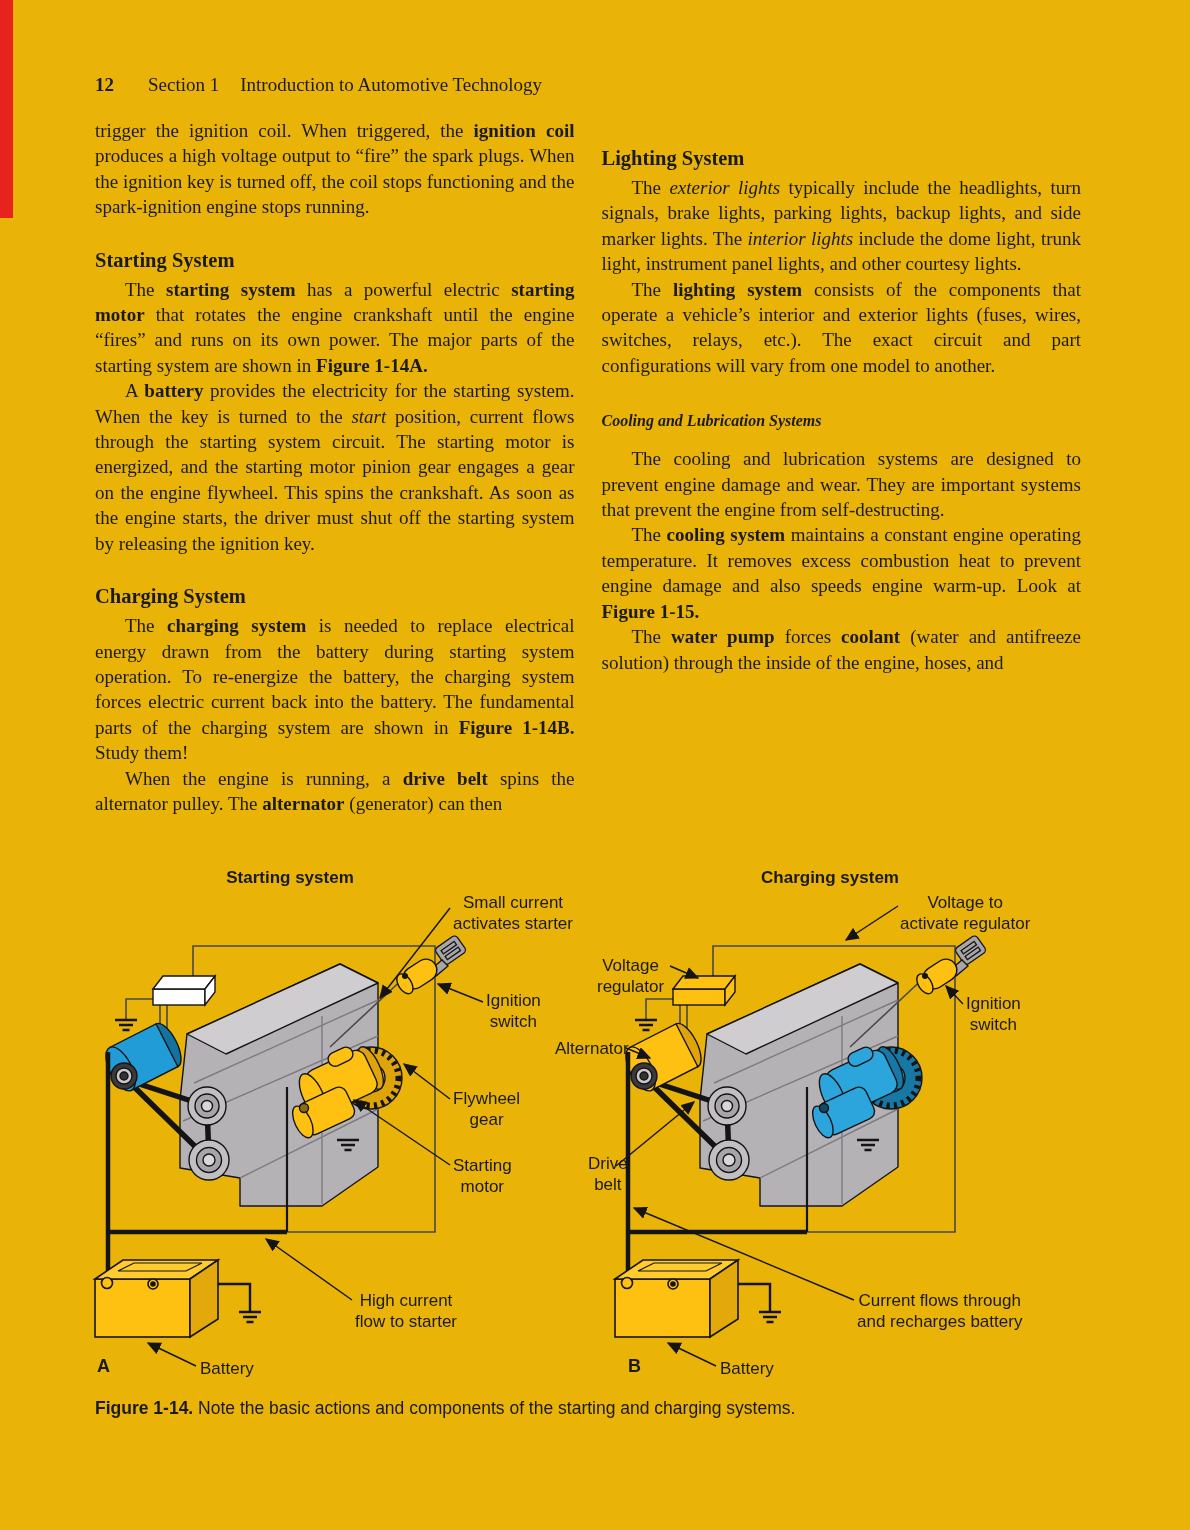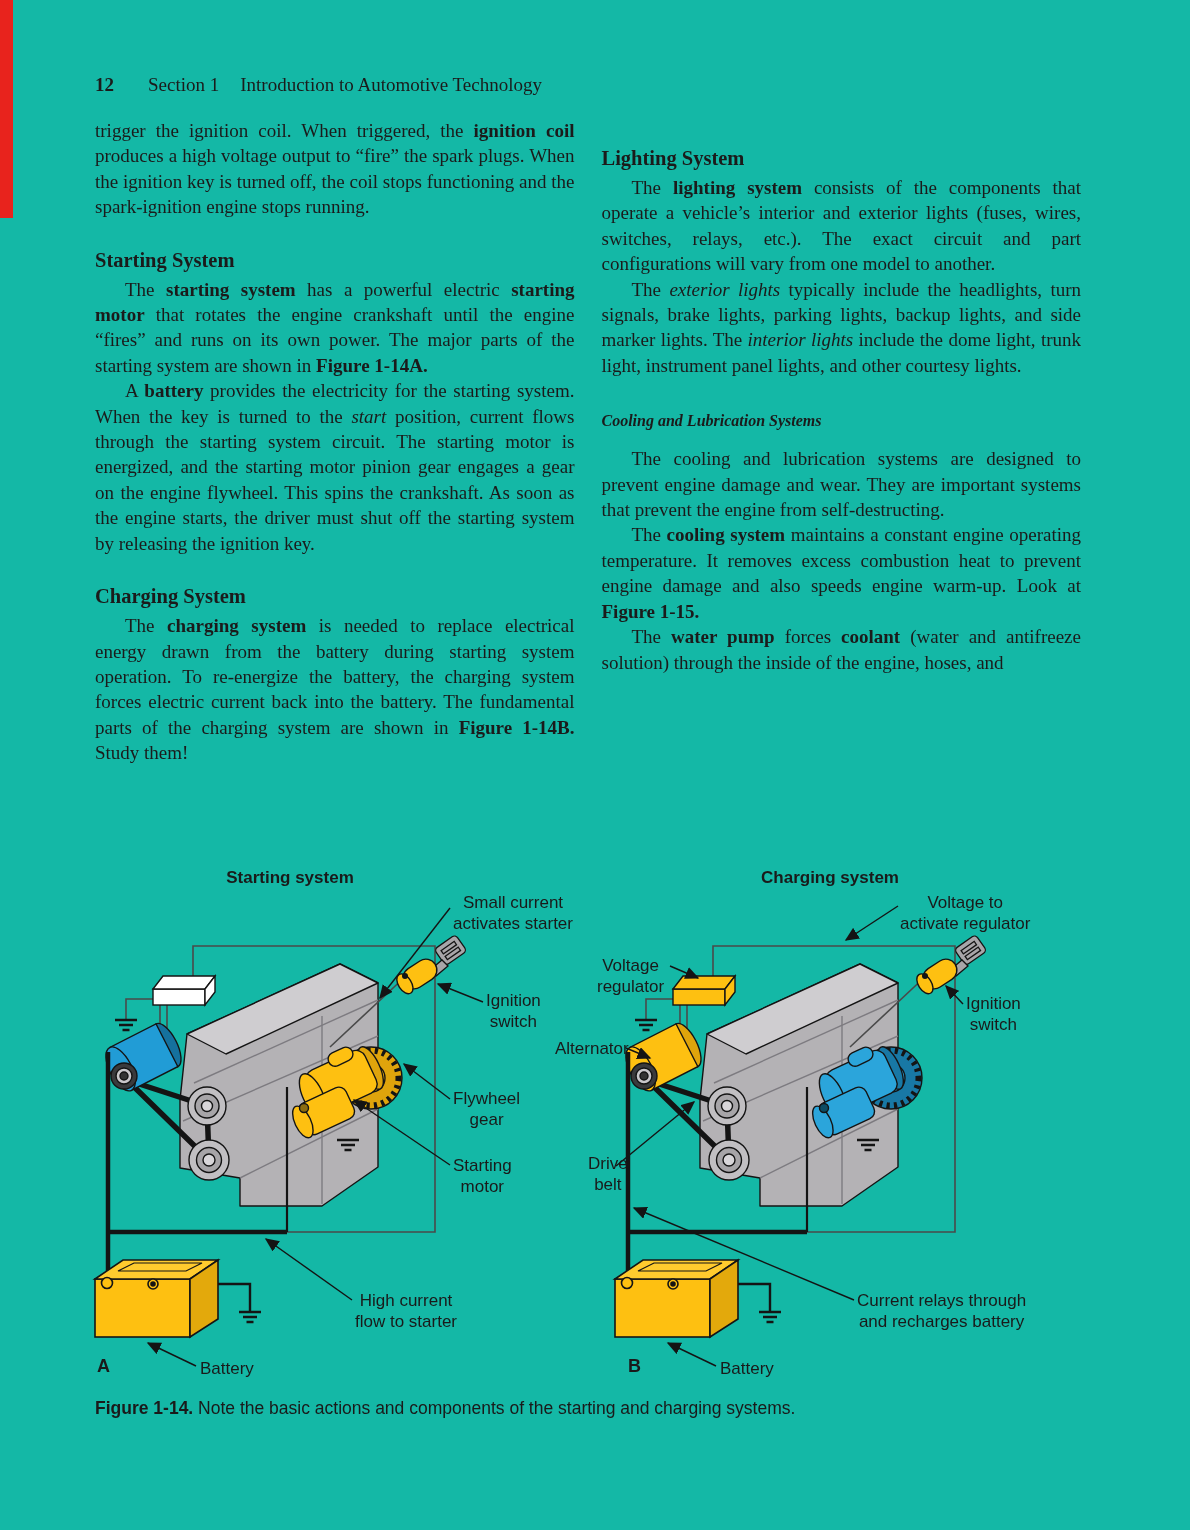--- a/index.html
+++ b/index.html
@@ -1,16 +1,16 @@
 <!DOCTYPE html>
 <html><head>
 <meta charset="utf-8">
 <style>
   html,body{margin:0;padding:0;background:#ffffff;}
-  .page{position:relative;width:1190px;height:1530px;background:#14b8a6;overflow:hidden;
+  .page{position:relative;width:1190px;height:1530px;background:#eab308;overflow:hidden;
         font-family:"Liberation Serif",serif;color:#1b1b1b;}
   .red-tab{position:absolute;left:0;top:0;width:13px;height:218px;background:#E8231D;}
   .pagehead{position:absolute;left:95px;top:74px;font-size:19px;white-space:nowrap;}
   .pagehead .pnum{font-weight:bold;display:inline-block;margin-right:34px;}
   .pagehead .psec{display:inline-block;margin-right:21px;}
   .cols{position:absolute;left:95px;top:118px;width:986px;display:flex;gap:27px;}
   .col{width:480px;font-size:19px;line-height:25.4px;text-align:justify;}
   .col p{margin:0;text-indent:30px;}
   .col p.noindent{text-indent:0;}
   .col h3{font-size:20.5px;margin:27px 0 4px 0;text-align:left;line-height:26px;}
@@ -45,25 +45,26 @@
   </header>
 
   <div class="cols">
     <div class="col">
       <p class="noindent"><span>trigger the ignition coil. When triggered, the </span><span class="rt-bi">ignition coil</span><span> produces a high voltage output to “fire” the spark plugs. When the ignition key is turned off, the coil stops functioning and the spark-ignition engine stops running.</span></p>
       <h3>Starting System</h3>
       <p><span>The </span><span class="rt-bi">starting system</span><span> has a powerful electric </span><span class="rt-bi">starting motor</span><span> that rotates the engine crankshaft until the engine “fires” and runs on its own power. The major parts of the starting system are shown in </span><span class="rt-b">Figure 1-14A.</span></p>
       <p><span>A </span><span class="rt-bi">battery</span><span> provides the electricity for the starting system. When the key is turned to the </span><span class="rt-i">start</span><span> position, current flows through the starting system circuit. The starting motor is energized, and the starting motor pinion gear engages a gear on the engine flywheel. This spins the crankshaft. As soon as the engine starts, the driver must shut off the starting system by releasing the ignition key.</span></p>
       <h3>Charging System</h3>
       <p><span>The </span><span class="rt-bi">charging system</span><span> is needed to replace electrical energy drawn from the battery during starting system operation. To re-energize the battery, the charging system forces electric current back into the battery. The fundamental parts of the charging system are shown in </span><span class="rt-b">Figure 1-14B.</span><span> Study them!</span></p>
+      <p><span>When the engine is running, a </span><span class="rt-bi">drive belt</span><span> spins the alternator pulley. The </span><span class="rt-bi">alternator</span><span> (generator) can then</span></p>
     </div>
     <div class="col">
       <h3>Lighting System</h3>
+      <p><span>The </span><span class="rt-i">exterior lights</span><span> typically include the headlights, turn signals, brake lights, parking lights, backup lights, and side marker lights. The </span><span class="rt-i">interior lights</span><span> include the dome light, trunk light, instrument panel lights, and other courtesy lights.</span></p>
       <p><span>The </span><span class="rt-bi">lighting system</span><span> consists of the components that operate a vehicle’s interior and exterior lights (fuses, wires, switches, relays, etc.). The exact circuit and part configurations will vary from one model to another.</span></p>
-      <p><span>The </span><span class="rt-i">exterior lights</span><span> typically include the headlights, turn signals, brake lights, parking lights, backup lights, and side marker lights. The </span><span class="rt-i">interior lights</span><span> include the dome light, trunk light, instrument panel lights, and other courtesy lights.</span></p>
       <h2 class="big">Cooling and Lubrication Systems</h2>
       <p><span>The cooling and lubrication systems are designed to prevent engine damage and wear. They are important systems that prevent the engine from self-destructing.</span></p>
       <p><span>The </span><span class="rt-bi">cooling system</span><span> maintains a constant engine operating temperature. It removes excess combustion heat to prevent engine damage and also speeds engine warm-up. Look at </span><span class="rt-b">Figure 1-15.</span></p>
       <p><span>The </span><span class="rt-bi">water pump</span><span> forces </span><span class="rt-bi">coolant</span><span> (water and antifreeze solution) through the inside of the engine, hoses, and</span></p>
     </div>
   </div>
 
   <div class="figure">
 
     <div class="panel panelA" id="panelA">
@@ -327,21 +328,21 @@
       <div class="flabel ftitle" style="left:120px;top:5px;">Charging system</div>
       <div class="flabel" style="left:290px;top:30px;">Voltage to
 activate regulator</div>
       <div class="flabel" style="left:-13px;top:93px;">Voltage
 regulator</div>
       <div class="flabel" style="left:356px;top:131px;">Ignition
 switch</div>
       <div class="flabel" style="left:-55px;top:176px;">Alternator</div>
       <div class="flabel" style="left:-22px;top:291px;">Drive
 belt</div>
-      <div class="flabel" style="left:247px;top:428px;">Current relays through
+      <div class="flabel" style="left:247px;top:428px;">Current flows through
 and recharges battery</div>
       <div class="flabel" style="left:110px;top:496px;">Battery</div>
       <div class="flabel fletter" style="left:18px;top:494px;">B</div>
     </div>
 
     <div class="caption">
       <span class="lead">Figure 1-14.</span><span> Note the basic actions and components of the starting and charging systems.</span>
     </div>
   </div>
 

